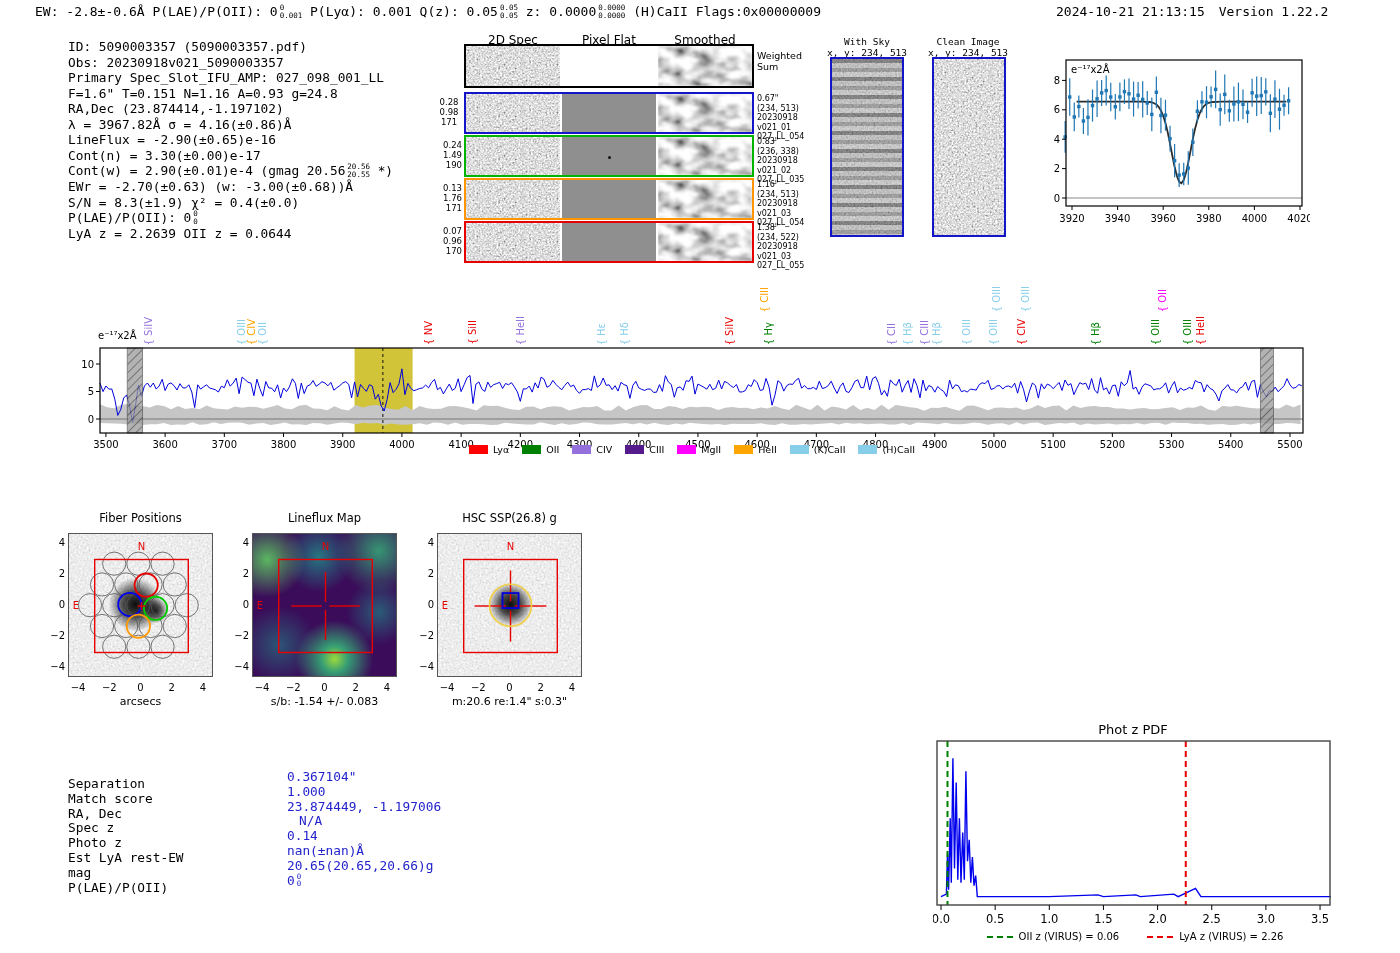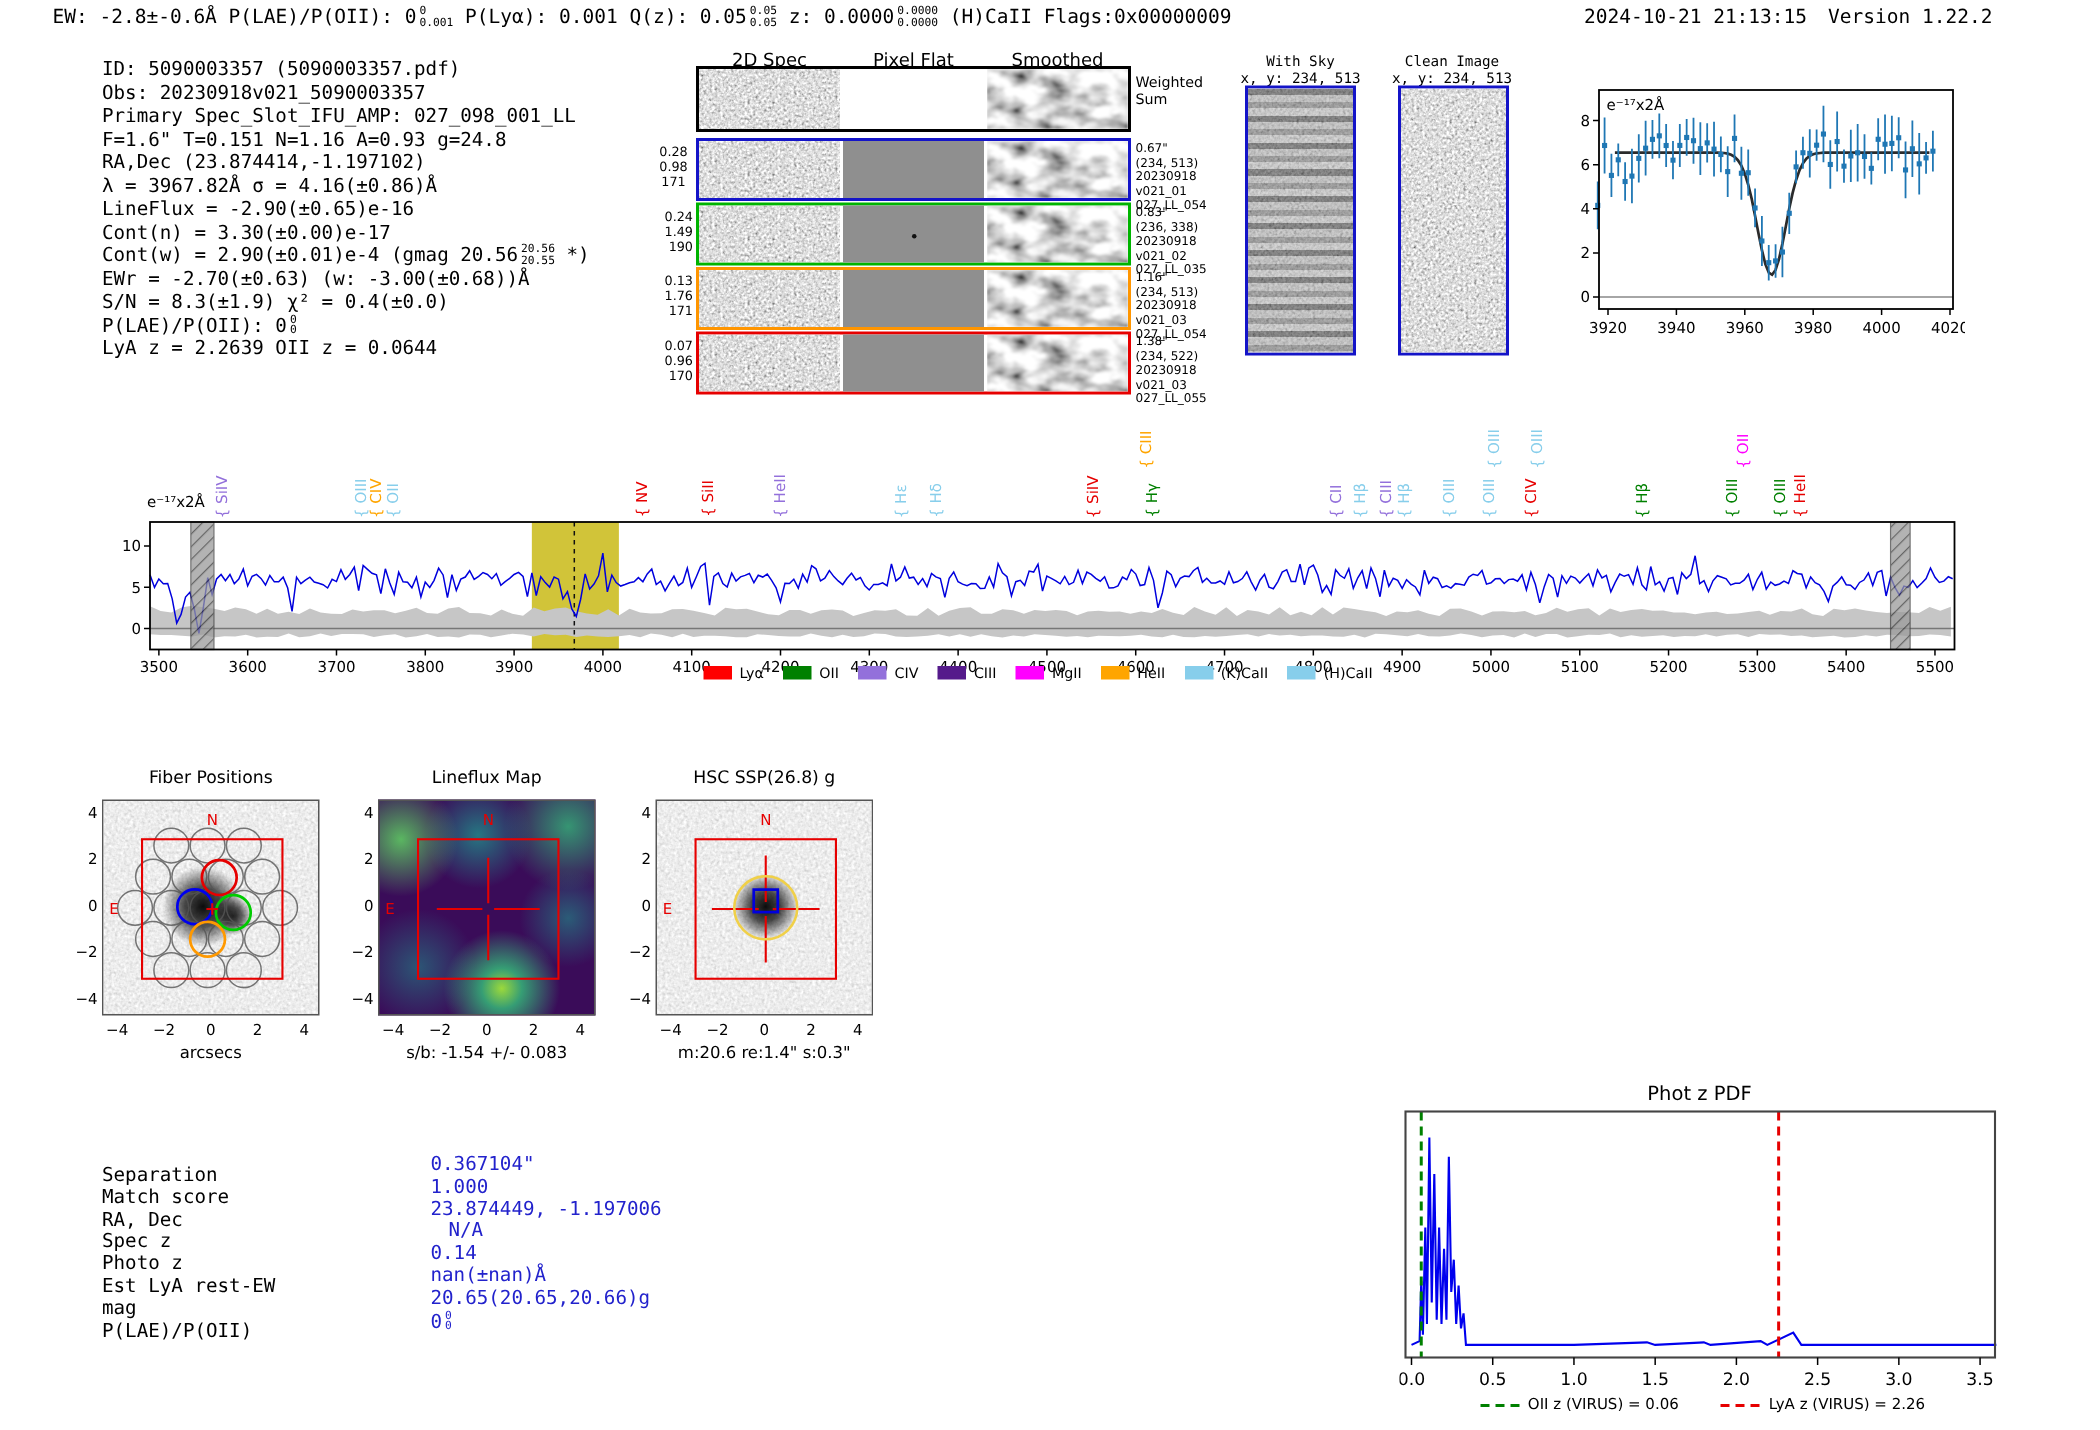--- a/index.html
+++ b/index.html
@@ -21,21 +21,21 @@
   .rightlbl{position:absolute;left:757px;width:64px;font-size:8px;line-height:9.5px;white-space:nowrap}
   .cutout-title{position:absolute;font-size:9.5px;line-height:11px;text-align:center;transform:translateX(-50%);white-space:nowrap}
   .cutimg{position:absolute;border:2px solid #1414c8;overflow:hidden}
   .stripes{width:100%;height:100%;background:repeating-linear-gradient(180deg,#3a3a3a 0 4px,#a8a8a8 4px 9px,#6a6a6a 9px 13px,#b5b5b5 13px 18px)}
   .noiseover{position:absolute;left:0;top:0;opacity:.45}
   .ilabel{position:absolute;font-size:10px;white-space:nowrap}
   .linelabel{position:absolute;writing-mode:vertical-rl;transform:rotate(180deg);
              font-size:10px;line-height:11px;white-space:nowrap}
   #speclegend{position:absolute;left:74px;top:444px;width:1236px;display:flex;
               justify-content:center;gap:13px;align-items:center}
-  .legitem{display:flex;align-items:flex-start;gap:5px;font-size:9.5px}
+  .legitem{display:flex;align-items:center;gap:5px;font-size:9.5px}
   .legswatch{width:19px;height:9px;display:inline-block}
   #hscline{left:68px;top:488px;font-size:13px;white-space:nowrap}
   .ptitle{position:absolute;font-size:11.5px;transform:translateX(-50%);white-space:nowrap}
   .ticklab{position:absolute;font-size:10px;transform:translateX(-50%);white-space:nowrap}
   .yticklab{position:absolute;font-size:10px;text-align:right;width:18px;white-space:nowrap}
   .xlabel{position:absolute;font-size:11px;transform:translateX(-50%);white-space:nowrap}
   #matchtable{left:68px;top:770px;font-size:12.8px;line-height:14.8px}
   .trow{position:absolute;white-space:nowrap}
   .tval{color:#2222cc}
   #pdftitle{position:absolute;left:1133px;top:722px;font-size:13px;transform:translateX(-50%)}

